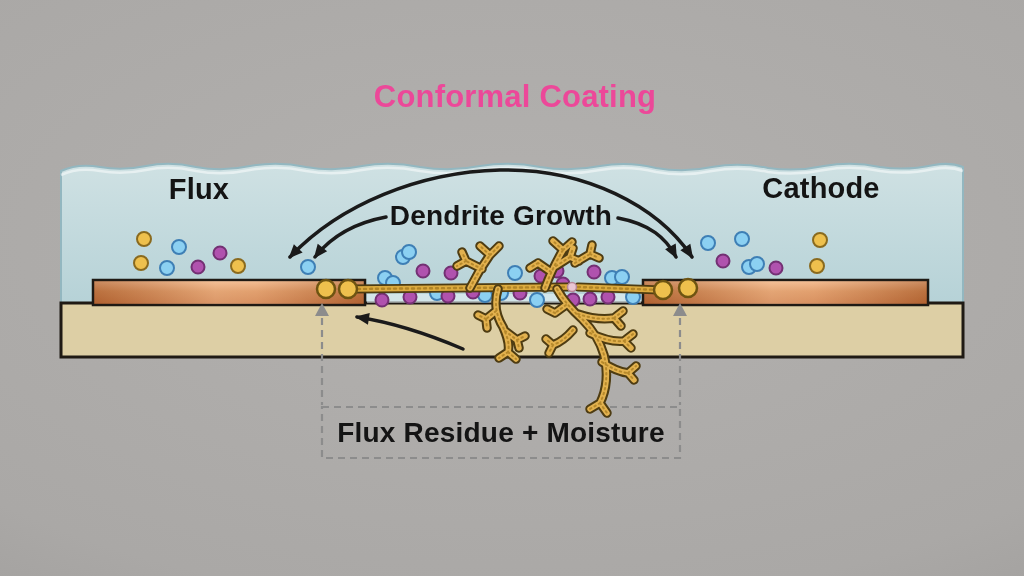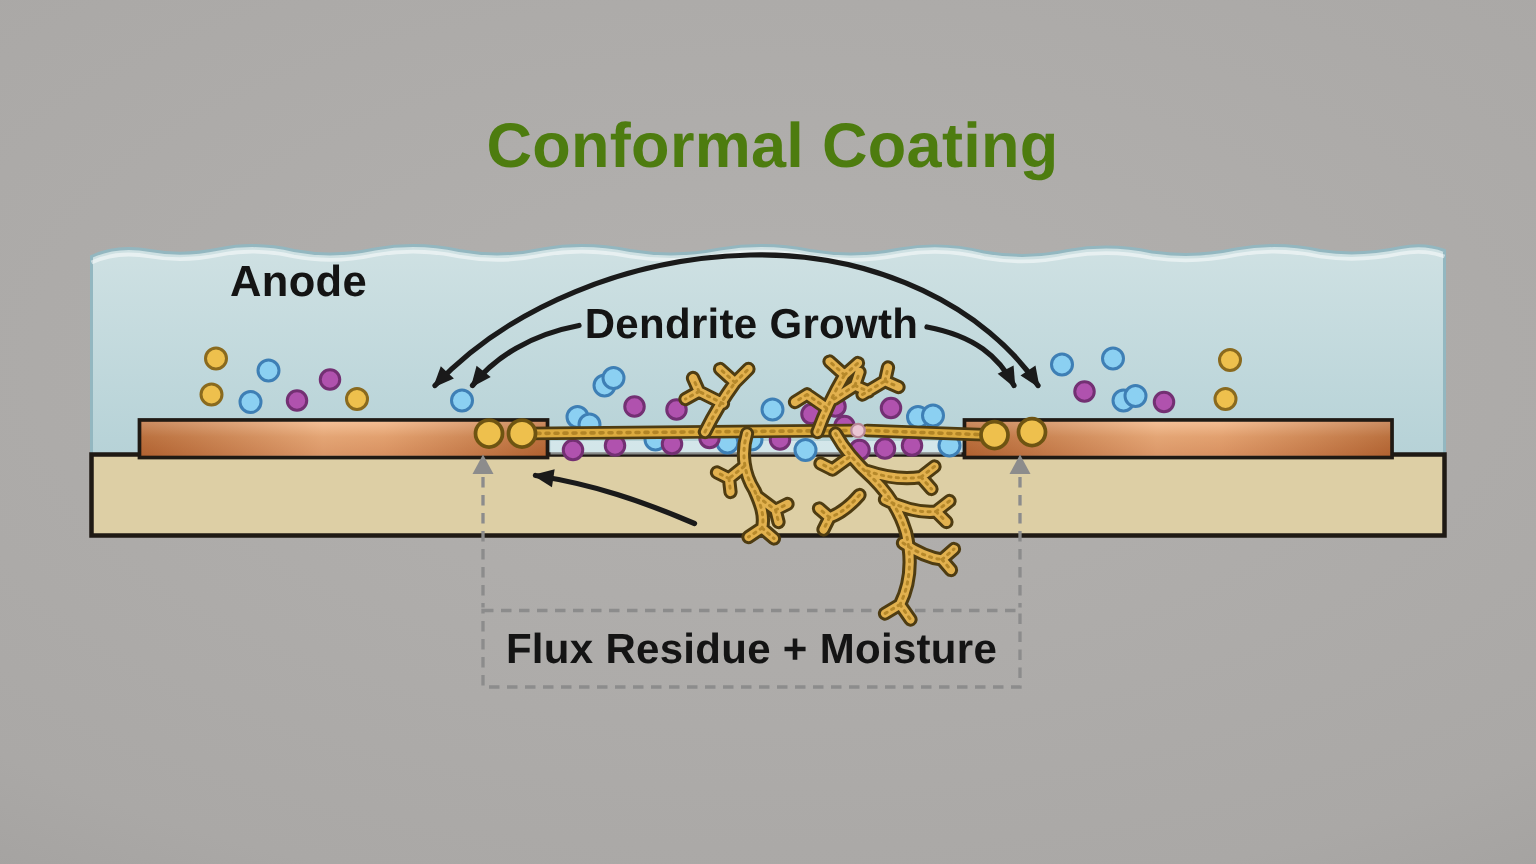--- a/index.html
+++ b/index.html
@@ -7,21 +7,21 @@
     width:1024px;height:576px;overflow:hidden;position:relative;
     font-family:"Liberation Sans", sans-serif;
     background:radial-gradient(130% 115% at 50% 42%, #b3b1af 0%, #aaa8a6 55%, #9b9997 82%, #8f8d8b 100%);
   }
   #stage{position:absolute;inset:0;}
   svg{position:absolute;left:0;top:0;}
   .label{
     position:absolute;transform:translate(-50%,-50%);
     font-weight:700;color:#141414;white-space:nowrap;letter-spacing:.2px;
   }
-  .title{font-size:42px;color:#4d7c0f;}
+  .title{font-size:31px;color:#ec4899;}
   .electrode{font-size:29px;}
   .mid{font-size:28px;}
   .flux{font-size:28px;}
   .dd-outline{stroke:#4e3c12;stroke-width:9.5;}
   .dd-gold{stroke:#e2b14e;stroke-width:5.5;}
   .dd-tex{stroke:#a87c20;stroke-width:2;stroke-dasharray:1.5 3.5;opacity:.75;}
   .tr-outline{stroke:#4e3c12;stroke-width:9;}
   .tr-gold{stroke:#dcab3f;stroke-width:5.5;}
   .tr-tex{stroke:#a87c20;stroke-width:2.4;stroke-dasharray:2 4;opacity:.8;}
 </style>
@@ -150,16 +150,17 @@
 
     <g fill="none" stroke-width="3.5" stroke-linecap="round" stroke="#1a1a1a">
       <path marker-start="url(#ah)" marker-end="url(#ah)" d="M290 257 C340 204 420 172 500 170 C585 168 658 206 692 257"></path>
       <path marker-end="url(#ah)" d="M386 217 C354 223 330 238 315 257"></path>
       <path marker-end="url(#ah)" d="M618 218 C650 224 666 238 676 257"></path>
       <path marker-end="url(#ah)" d="M463 349 C428 334 396 323 357 317"></path>
     </g>
   </svg>
 
   <div class="label title" style="left:515px;top:97px;">Conformal Coating</div>
-  <div class="label electrode" style="left:199px;top:189px;">Anode</div>
+  <div class="label electrode" style="left:199px;top:189px;">Flux</div>
+  <div class="label electrode" style="left:821px;top:188px;">Cathode</div>
   <div class="label flux" style="left:501px;top:433px;">Flux Residue + Moisture</div>
   <div class="label mid" style="left:501px;top:216px;">Dendrite Growth</div>
 </div>
 
 </body></html>

